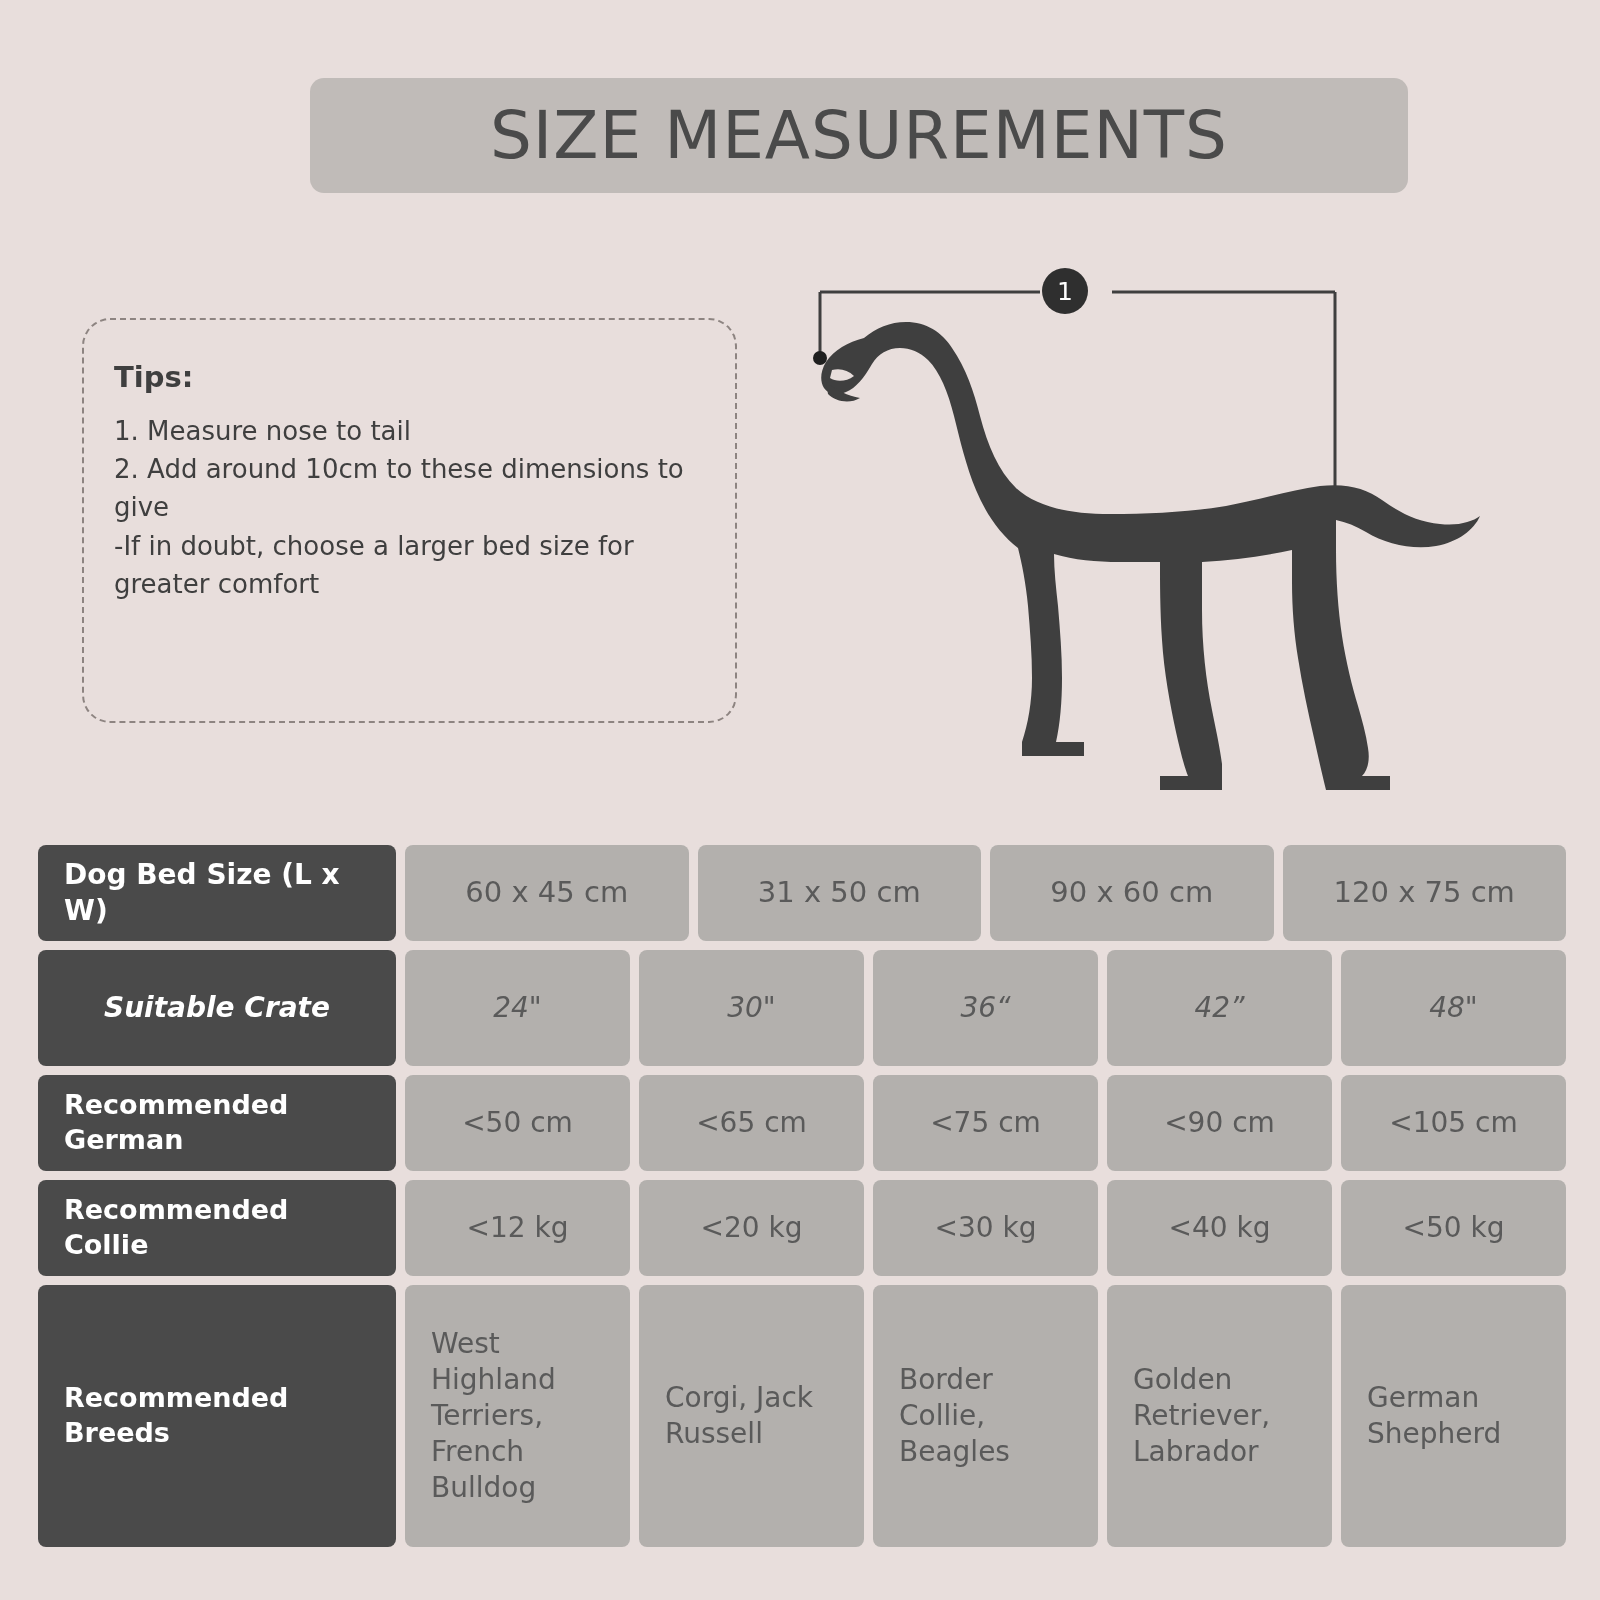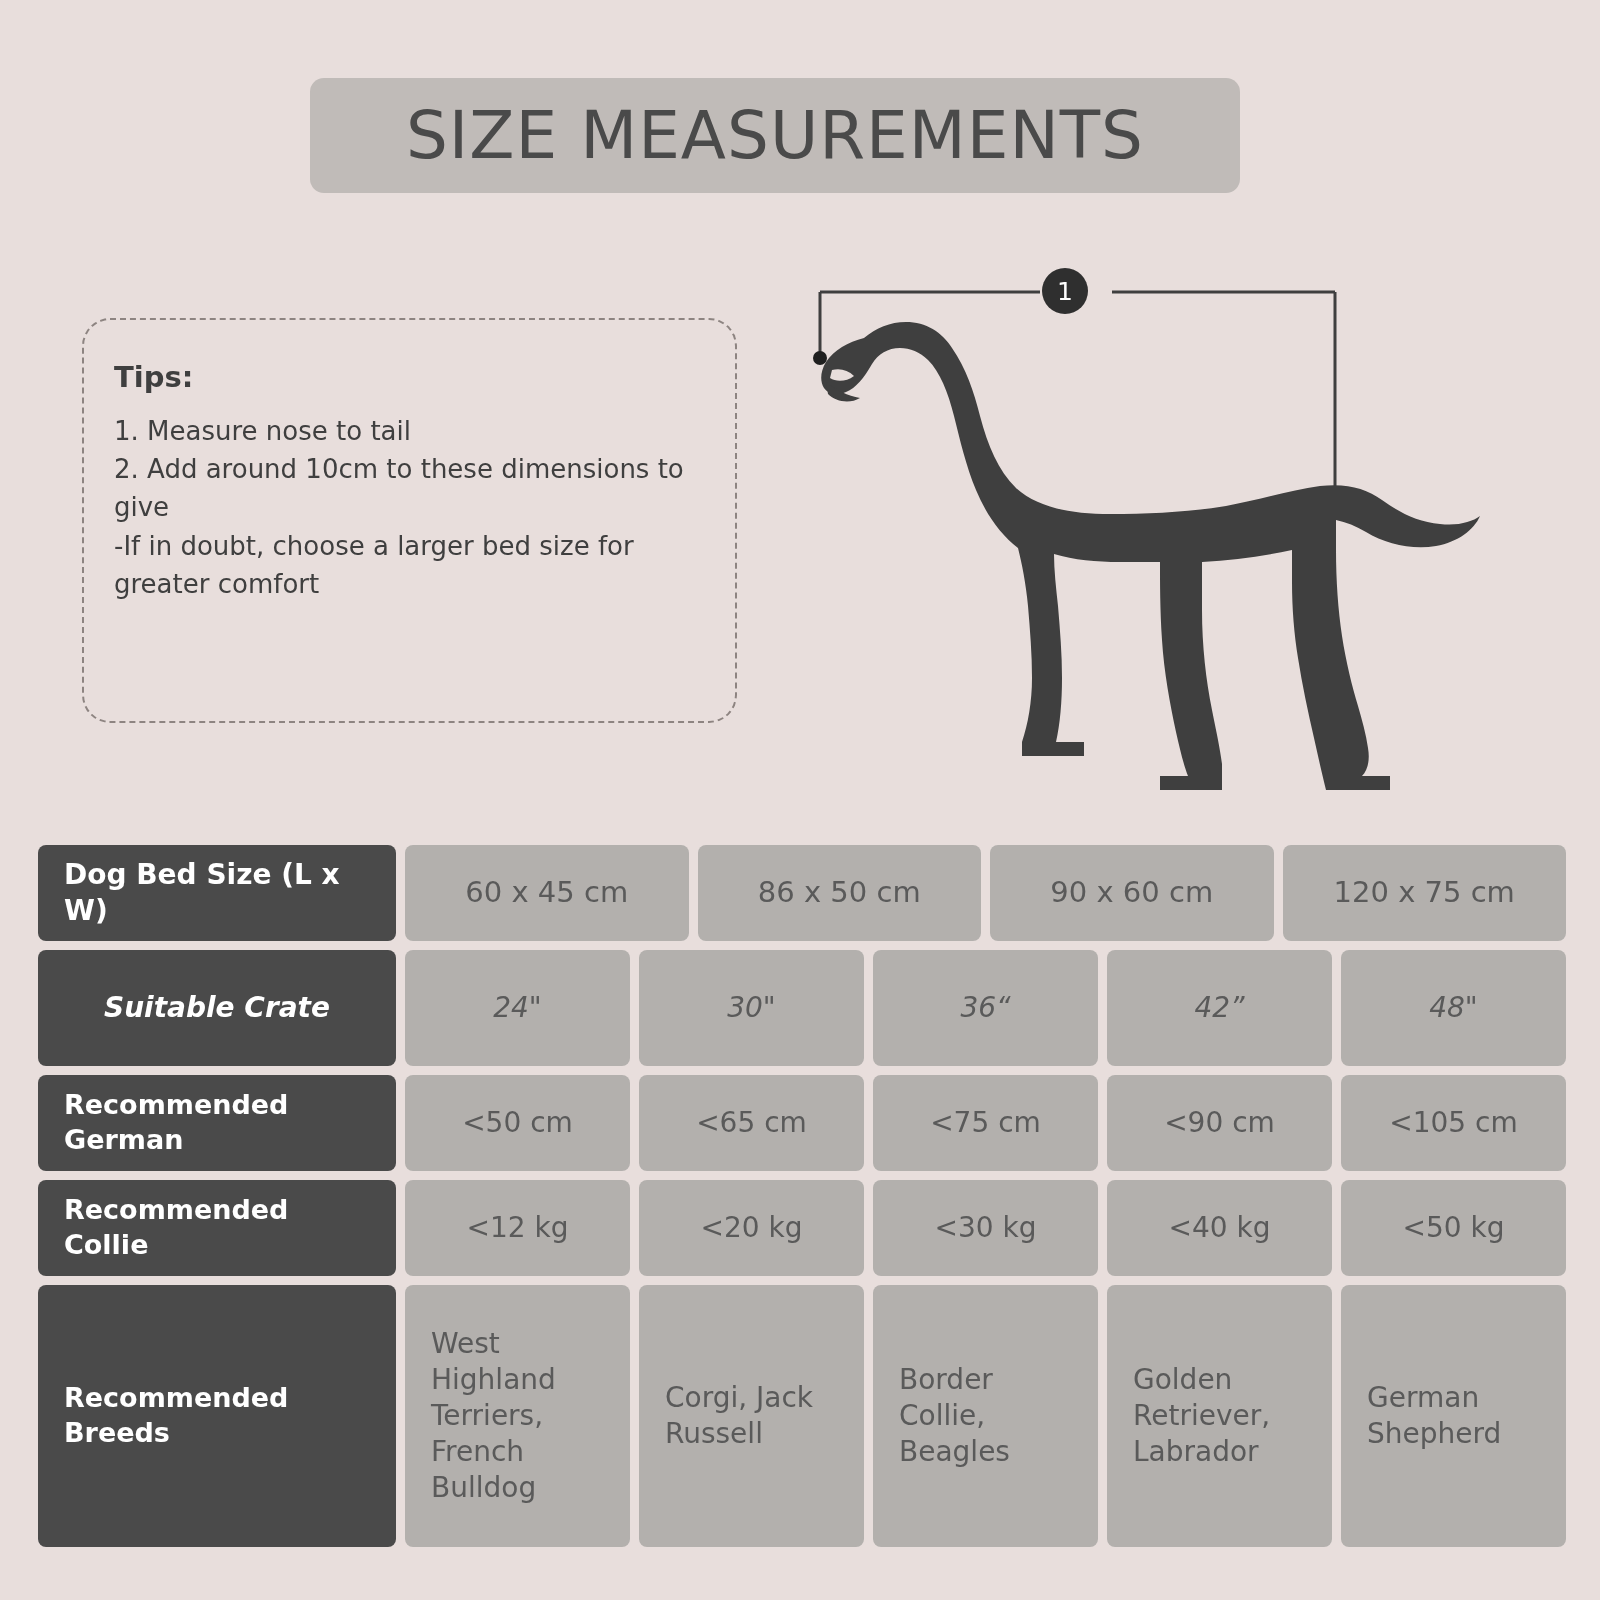--- a/index.html
+++ b/index.html
@@ -13,21 +13,21 @@
     font-family: "DejaVu Sans", sans-serif;
     overflow: hidden;
     position: relative;
   }
 
   
   .title-wrap {
     position: absolute;
     left: 310px;
     top: 78px;
-    width: 930px;
+    width: 1098px;
     height: 115px;
     background: #c0bbb8;
     border-radius: 14px;
     display: flex;
     align-items: center;
     justify-content: center;
   }
   .title-text {
     font-size: 66px;
     letter-spacing: 1px;
@@ -223,21 +223,21 @@
     <path fill="#3f3f3f" d="M36 132 C46 140 58 146 70 148 C60 154 46 152 38 144 Z"></path>
   </svg>
 </div>
 <div class="measure-badge">1</div>
 
 <div class="table">
 
   <div class="row r1">
     <div class="cell row-head">Dog Bed Size (L x W)</div>
     <div class="cell data-cell">60 x 45 cm</div>
-    <div class="cell data-cell">86 x 50 cm</div>
+    <div class="cell data-cell">31 x 50 cm</div>
     <div class="cell data-cell">90 x 60 cm</div>
     <div class="cell data-cell">120 x 75 cm</div>
   </div>
 
   <div class="row r2">
     <div class="cell row-head">Suitable Crate</div>
     <div class="cell data-cell">24"</div>
     <div class="cell data-cell">30"</div>
     <div class="cell data-cell">36“</div>
     <div class="cell data-cell">42”</div>

